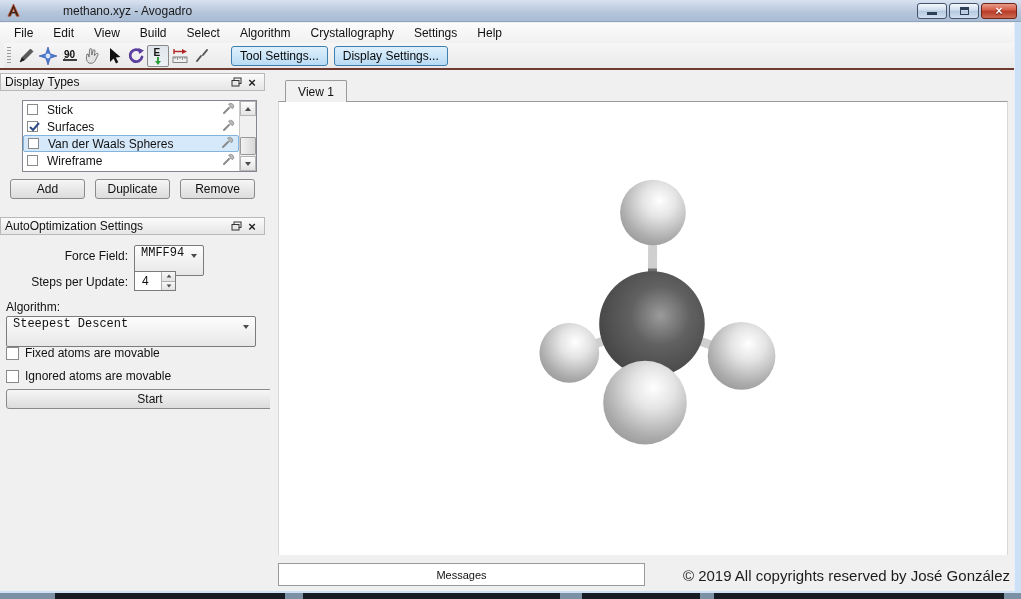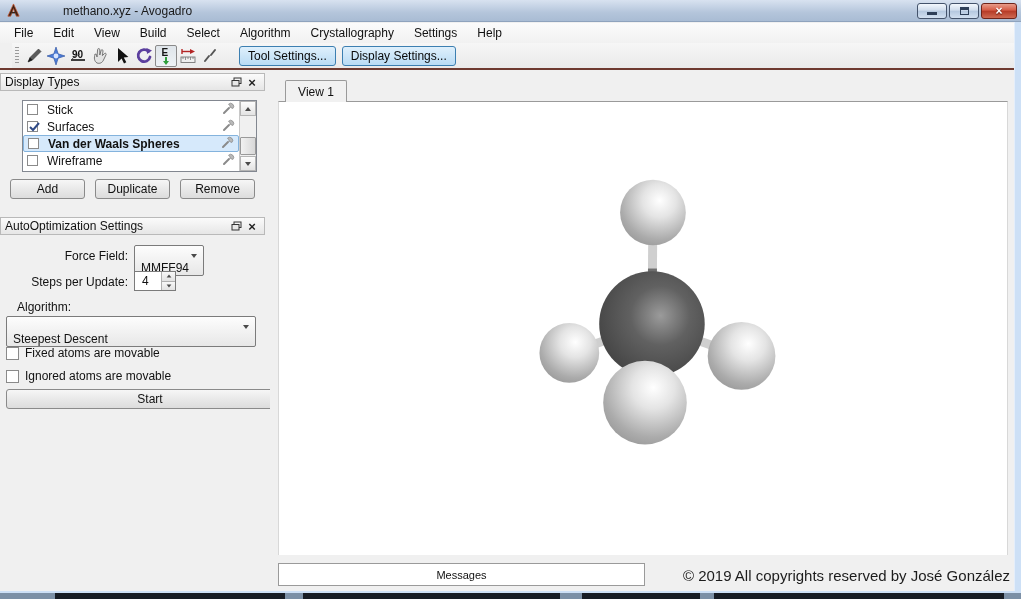--- a/index.html
+++ b/index.html
@@ -23,21 +23,21 @@
   .glyph-min{ width:10px; height:3px; background:#2e3f58; margin-top:5px; }
   .glyph-max{ width:9px; height:8px; border:1px solid #2e3f58; border-top:3px solid #2e3f58; background:transparent; }
   .glyph-close{ color:#fff; font-weight:bold; font-size:12px; line-height:1; text-shadow:0 1px 1px #5e1408; }
 
   
   .menubar{ position:absolute; left:0; top:23px; right:0; height:20px;
     background:linear-gradient(#fbfbfb,#f1f1f1); display:flex; align-items:center; padding-left:4px; }
   .menu-item{ padding:2px 10px; font-size:12px; color:#111; }
 
   
-  .toolbar{ position:absolute; left:12px; top:43px; right:0; height:25px;
+  .toolbar{ position:absolute; left:4px; top:43px; right:0; height:25px;
     background:linear-gradient(#f6f6f6,#eaeaea); display:flex; align-items:center; }
   .grip{ width:4px; height:18px; margin:0 4px 0 3px;
     background:repeating-linear-gradient(#9a9a9a 0 1px, transparent 1px 3px); }
   .tool{ width:22px; height:22px; display:flex; align-items:center; justify-content:center; border-radius:2px; }
   .tool.pressed{ border:1px solid #8a8a8a; background:linear-gradient(#dfe5ea,#eef2f5); }
   .tb-btn{ margin-left:6px; padding:2px 8px; font-size:12px; color:#0a0a0a;
     background:linear-gradient(#dff0fc,#b9dbf4); border:1px solid #3c7fb1; border-radius:3px; }
   .tb-btn:first-of-type{ margin-left:18px; }
 
   .accent-line{ position:absolute; left:0; top:68px; right:0; height:2px; background:#6e3a30; }
@@ -48,21 +48,21 @@
     background:linear-gradient(#fbfbfb,#e6e6e6); border:1px solid #b9b9b9;
     display:flex; align-items:center; padding:0 4px; }
   .panel-title{ flex:1; font-size:12px; color:#111; }
   .ph-btn{ width:16px; height:14px; display:flex; align-items:center; justify-content:center; color:#333; }
   .ph-x{ font-size:13px; font-weight:bold; line-height:1; color:#222; }
 
   .dt-list{ position:absolute; left:22px; top:30px; width:235px; height:72px;
     background:#fff; border:1px solid #828790; }
   .dt-rows{ position:absolute; left:0; top:0; right:17px; bottom:0;border-radius:10px; }
   .dt-row{ height:17px; display:flex; align-items:center; padding:0 2px 0 4px; }
-  .dt-row.selected{ background:#d6e9fb; border:1px solid #84b3dd; border-radius:2px;font-weight:bold; }
+  .dt-row.selected{ background:#d6e9fb; border:1px solid #84b3dd; border-radius:2px; }
   .cb{ width:11px; height:11px; background:#fff; border:1px solid #8a8a8a; position:relative; flex:none; }
   .cb svg{ position:absolute; left:-1px; top:-2px; display:none; }
   .dt-row.checked .cb svg{ display:block; }
   .dt-label{ margin-left:9px; font-size:12px; flex:1; white-space:nowrap; }
   .wrench{ flex:none; margin-right:2px; }
   .dt-scroll{ position:absolute; right:0; top:0; width:17px; bottom:0; background:#f0f0f0; border-left:1px solid #c8c8c8; }
   .scr-btn{ position:absolute; left:0; width:16px; height:15px; background:linear-gradient(#fdfdfd,#e3e3e3);
     border:1px solid #b5b5b5; display:flex; align-items:center; justify-content:center; }
   .scr-up{ top:0; } .scr-down{ bottom:0; }
   .scr-thumb{ position:absolute; left:0; top:36px; width:16px; height:18px;
@@ -75,24 +75,24 @@
   .btn-add{ left:10px; top:109px; width:75px; }
   .btn-dup{ left:95px; top:109px; width:75px; }
   .btn-rem{ left:180px; top:109px; width:75px; }
 
   .ao-header{ top:147px; }
   .dt-header{ top:3px; }
 
   .form-label{ position:absolute; font-size:12px; color:#111; }
   .lbl-ff{ left:0; top:179px; width:128px; text-align:right; }
   .lbl-steps{ left:0; top:205px; width:128px; text-align:right; }
-  .lbl-algo{ left:17px; top:230px;text-align:right; }
+  .lbl-algo{ left:6px; top:230px;text-align:right; }
 
   .combo{ position:absolute; height:31px; background:linear-gradient(#fdfdfd,#e7e7e7);
-    border:1px solid #7b7b7b; border-radius:2px; display:flex; align-items:flex-end; padding-left:6px; font-size:12px; }
+    border:1px solid #7b7b7b; border-radius:2px; display:flex; align-items:flex-start; padding-left:6px; font-size:12px;font-family:Liberation Mono, monospace; }
   .combo .arrow{ position:absolute; right:6px; top:8px; }
   .combo-ff{ left:134px; top:175px; width:70px; }
   .combo-algo{ left:6px; top:246px; width:250px; }
 
   .spin{ position:absolute; left:134px; top:201px; width:42px; height:20px; background:#fff;
     border:1px solid #7b7b7b; display:flex; align-items:center; }
   .spin-val{ flex:1; padding-left:7px; font-size:12px; }
   .spin-btns{ width:14px; height:100%; border-left:1px solid #b0b0b0; display:flex; flex-direction:column; }
   .spin-btn{ flex:1; background:linear-gradient(#f8f8f8,#e2e2e2); display:flex; align-items:center; justify-content:center; }
   .spin-btn + .spin-btn{ border-top:1px solid #b0b0b0; }

